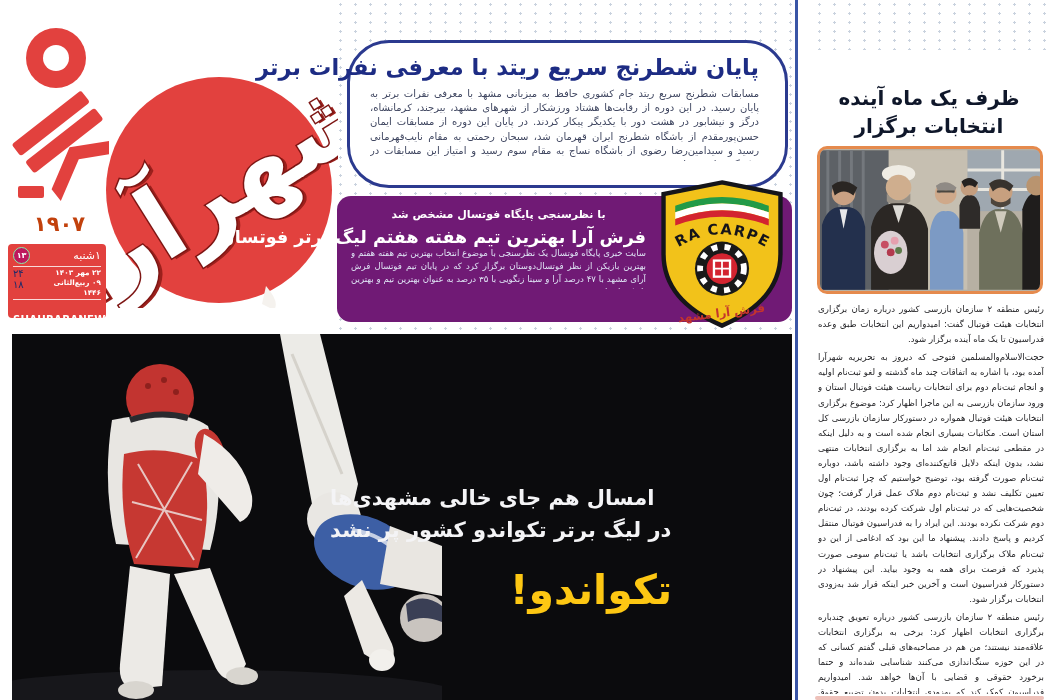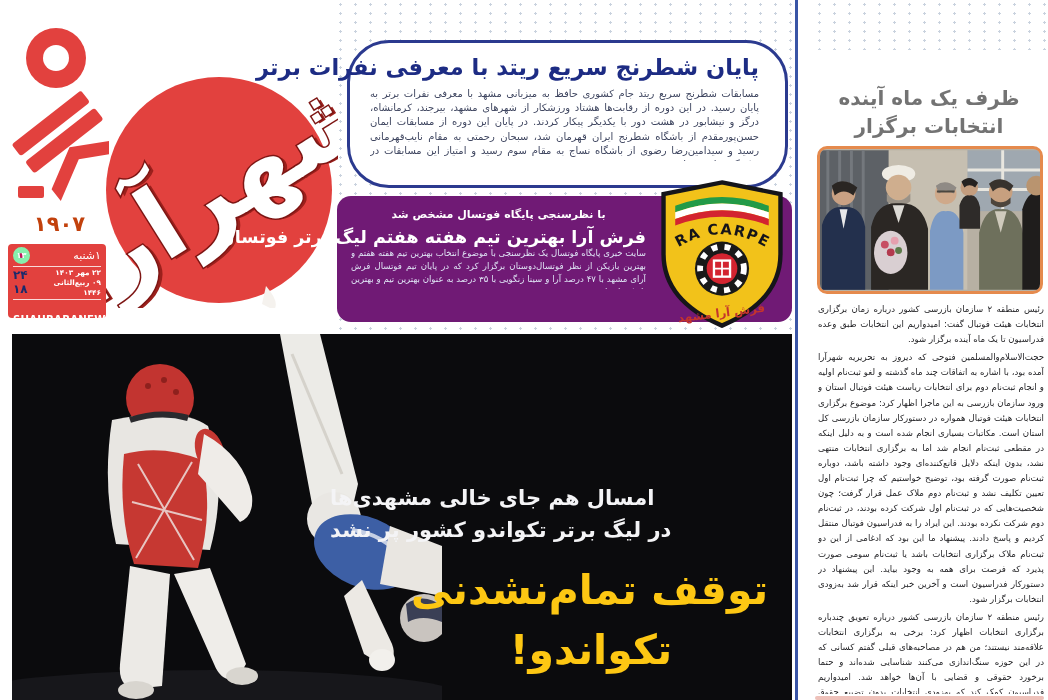--- a/index.html
+++ b/index.html
@@ -7,24 +7,24 @@
   body{font-family:"DejaVu Sans","Liberation Sans",sans-serif}
   .page{position:relative;width:1048px;height:700px;background:#ffffff;overflow:hidden;direction:rtl;margin:0 auto}
   .abs{position:absolute}
   .dots{background-image:radial-gradient(circle,#c9d2de 1.1px,transparent 1.4px);background-size:15px 9px}
 
   
   .issue-no{left:2px;top:212px;width:115px;color:#c2410c;font-size:21px;font-weight:bold;letter-spacing:9px;direction:ltr;text-align:center}
   .datebox{left:8px;top:244px;width:98px;height:74px;background:#e2413e;border-radius:4px;padding:3px 5px;color:#fff}
   .datebox .row1{display:flex;align-items:center;justify-content:space-between;border-bottom:1px solid rgba(255,255,255,.8);padding-bottom:2px}
   .day{font-size:11px;font-weight:normal}
-  .page-badge{width:17px;height:17px;border:6px solid #86efac;border-radius:50%;background:#be185d;color:#fff;font-size:8px;font-weight:bold;display:flex;align-items:center;justify-content:center}
+  .page-badge{width:17px;height:17px;border:1px solid #86efac;border-radius:50%;background:#be185d;color:#fff;font-size:8px;font-weight:bold;display:flex;align-items:center;justify-content:center}
   .datebox .row2{display:flex;justify-content:space-between;align-items:flex-start;border-bottom:1px solid rgba(255,255,255,.8);padding:1px 0}
   .dates{font-size:7.3px;font-weight:bold;line-height:10px}
-  .temps{font-size:12px;font-weight:bold;color:#1b2a6b;direction:ltr}
+  .temps{font-size:10px;font-weight:normal;color:#1b2a6b;direction:ltr}
   .site{font-size:10.2px;font-weight:bold;letter-spacing:.2px;direction:ltr;text-align:center;margin-top:14px;white-space:nowrap}
 
   
   .vsep{left:795px;top:0;width:3px;height:700px;background:#3a55a6}
 
   
   .chess-frame{left:347px;top:40px;width:441px;height:148px;background:#fff;border:3px solid #2b3a8f;border-radius:42px;padding:11px 26px 8px 20px}
   .chess-headline{font-size:22.5px;font-weight:bold;color:#1d2c84;text-align:right;letter-spacing:-.3px;white-space:nowrap}
   .chess-body{margin-top:7px;font-size:10px;line-height:14.2px;color:#3f4660;text-align:justify;max-height:74px;overflow:hidden}
 
@@ -38,21 +38,21 @@
   
   .tk{left:12px;top:334px;width:780px;height:366px;background:#0b0b0d;overflow:hidden}
   .tk-sub{position:absolute;left:318px;top:148px;width:440px;text-align:left;color:#f4f4f6;font-size:21px;font-weight:bold;line-height:32px;direction:rtl}
   .tk-sub div{text-align:left}
   .tk-head{position:absolute;left:395px;top:226px;width:368px;color:#fdc713;font-weight:bold;font-size:41px;line-height:60px}
   .tk-head .l1{text-align:left;padding-left:4px;white-space:nowrap}
   .tk-head .l2{text-align:center}
 
   
   .rc-kicker{left:814px;top:50px;width:230px;text-align:center;font-size:9.3px;font-weight:bold;color:#16275c;line-height:14.5px}
-  .rc-headline{left:814px;top:84px;width:230px;text-align:center;font-size:20px;font-weight:bold;color:#737373;line-height:28px}
+  .rc-headline{left:814px;top:84px;width:230px;text-align:center;font-size:20px;font-weight:bold;color:#0f172a;line-height:28px}
   .rc-photo{left:817px;top:146px;width:226px;height:148px;border:3px solid #e58a4d;border-radius:10px;overflow:hidden;background:#b7b0a3}
   .rc-body{left:818px;top:302px;width:226px;height:392px;overflow:hidden;font-size:8.6px;line-height:15.1px;text-align:justify;color:#1d1d20}
   .rc-body p{margin-bottom:3px}
   .rc-strip{left:815px;top:696px;width:229px;height:4px;background:#eec1ba;border-radius:2px}
 </style>
 </head>
 <body>
 
 <div class="page">
 
@@ -163,21 +163,20 @@
         <ellipse cx="124" cy="356" rx="18" ry="9" fill="#d8d5cf"></ellipse>
         <ellipse cx="230" cy="342" rx="16" ry="9" fill="#d8d5cf"></ellipse>
       </g>
     </svg>
 
     <div class="tk-sub">
       <div>امسال هم جای خالی مشهدی‌ها</div>
       <div>در لیگ برتر تکواندو کشور پر نشد</div>
     </div>
     <div class="tk-head">
-      <div class="l1">توقف تمام‌نشدنی</div>
       <div class="l2">تکواندو!</div>
     </div>
   </div>
 
 
   <div class="abs rc-headline">
     <div>ظرف یک ماه آینده</div>
     <div>انتخابات برگزار می‌شود</div>
   </div>
 

